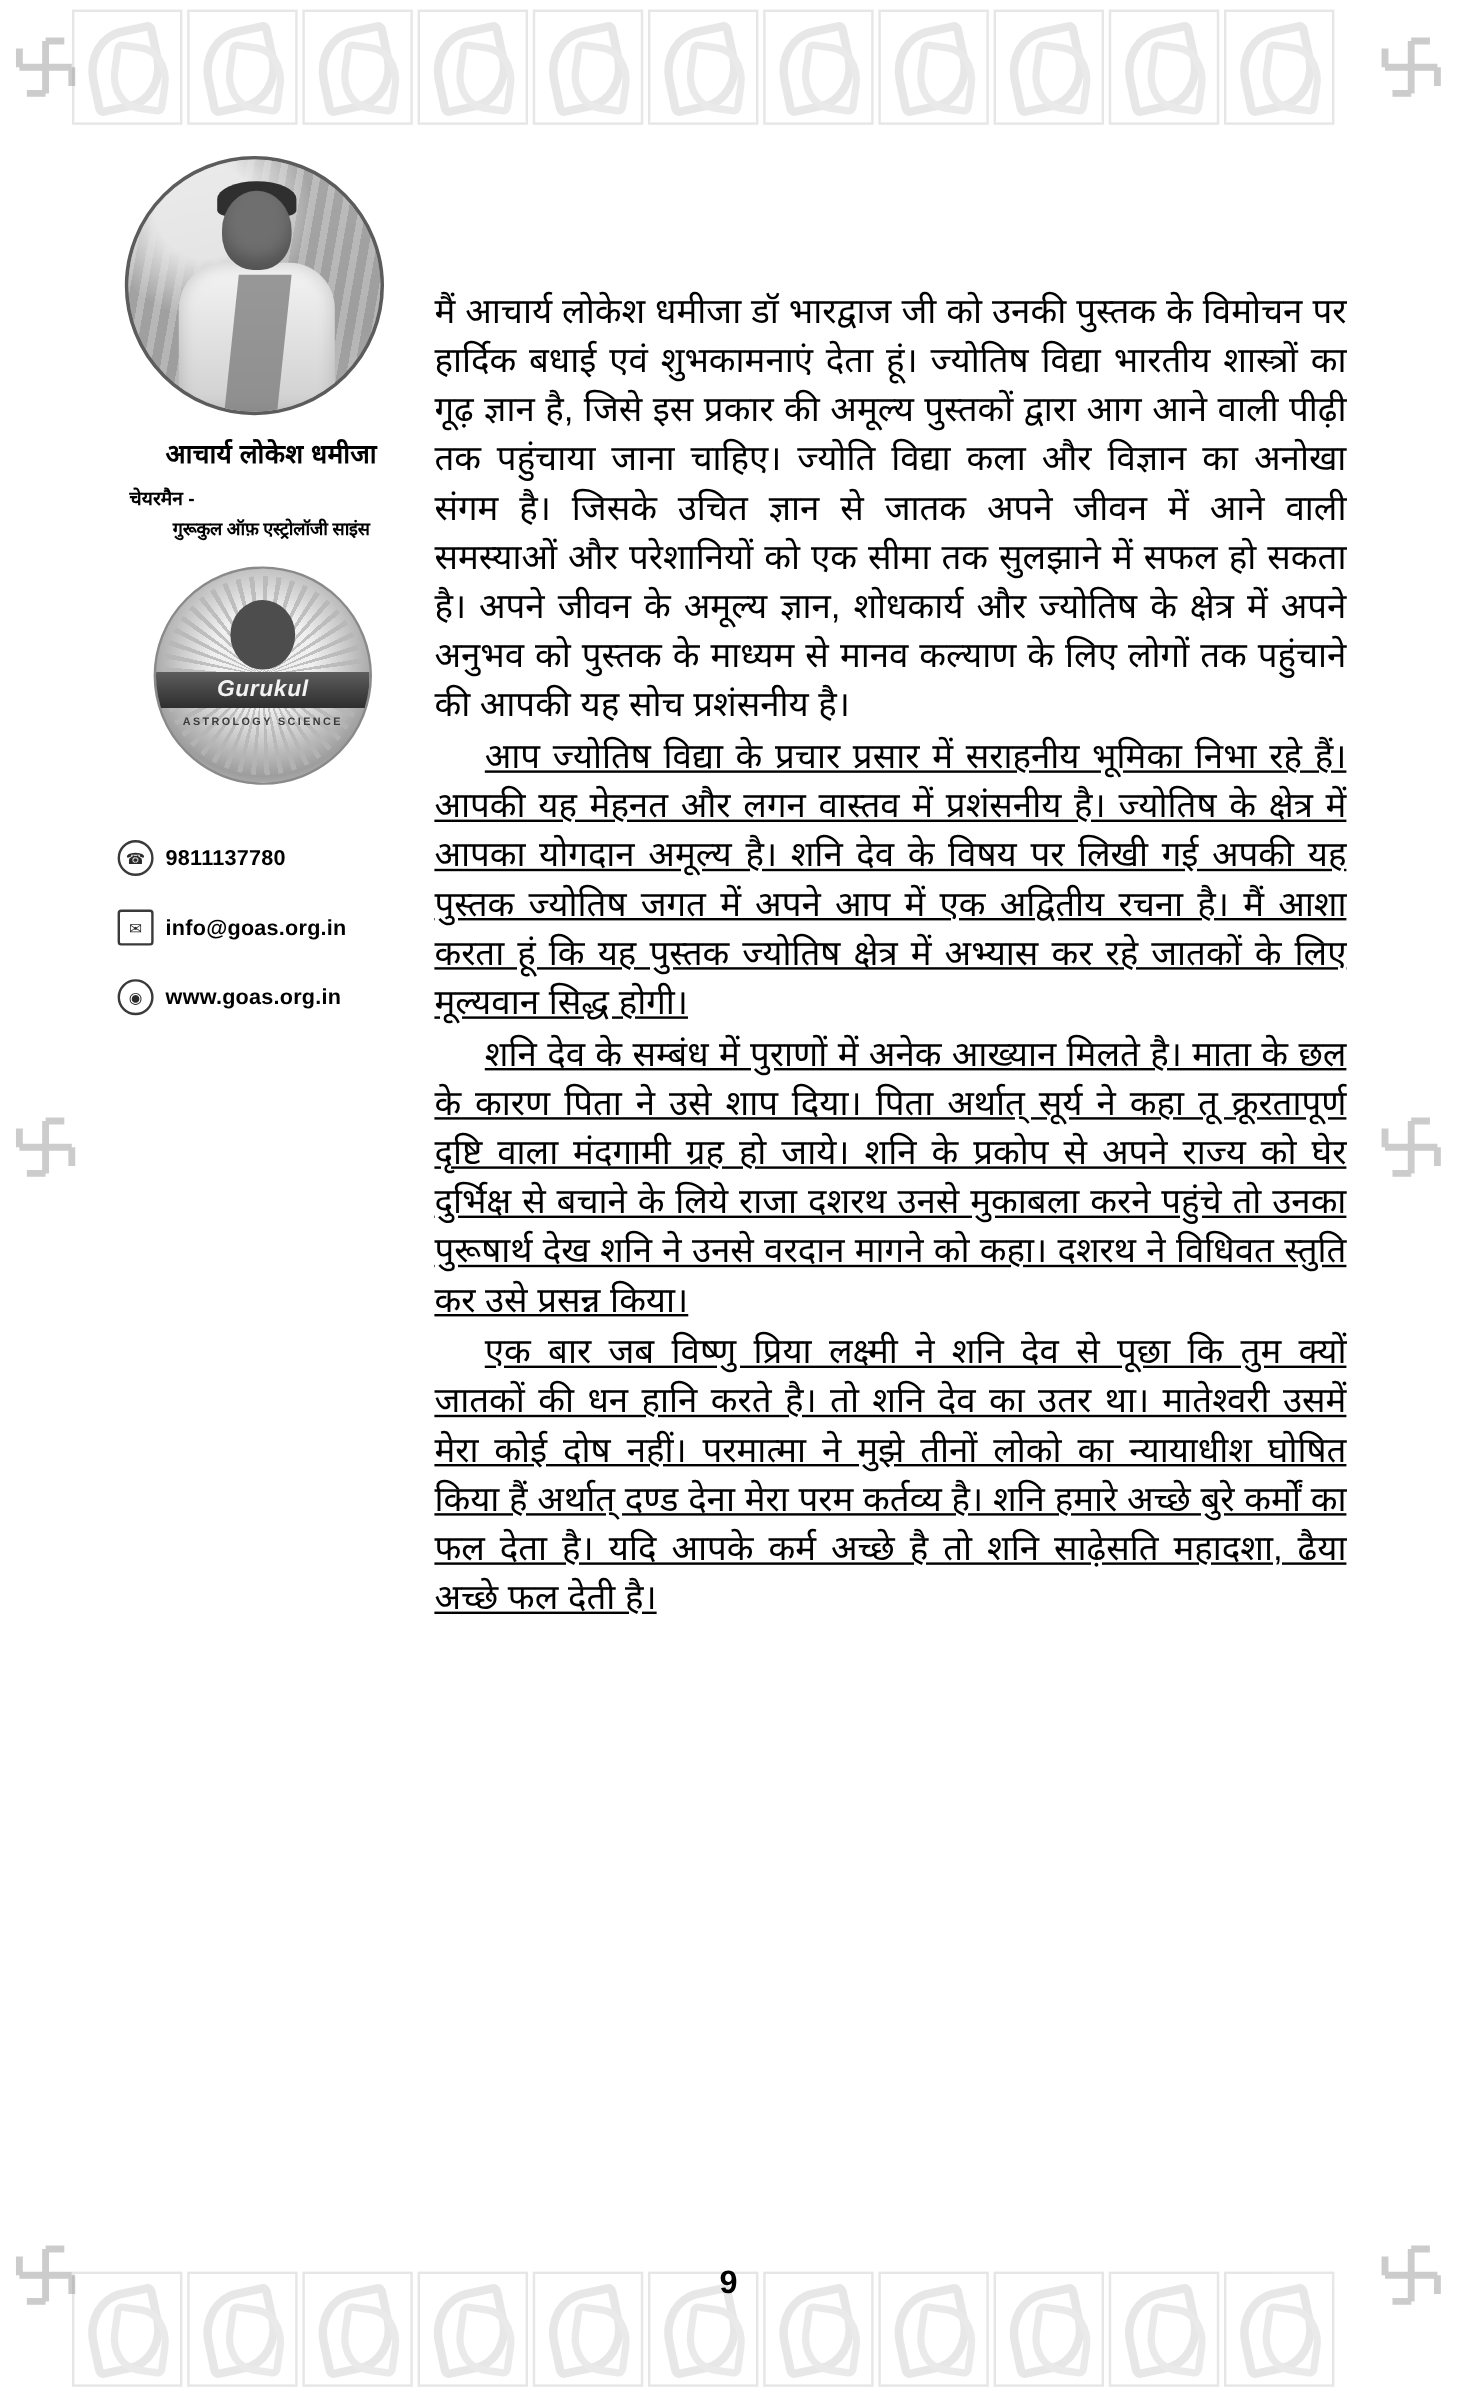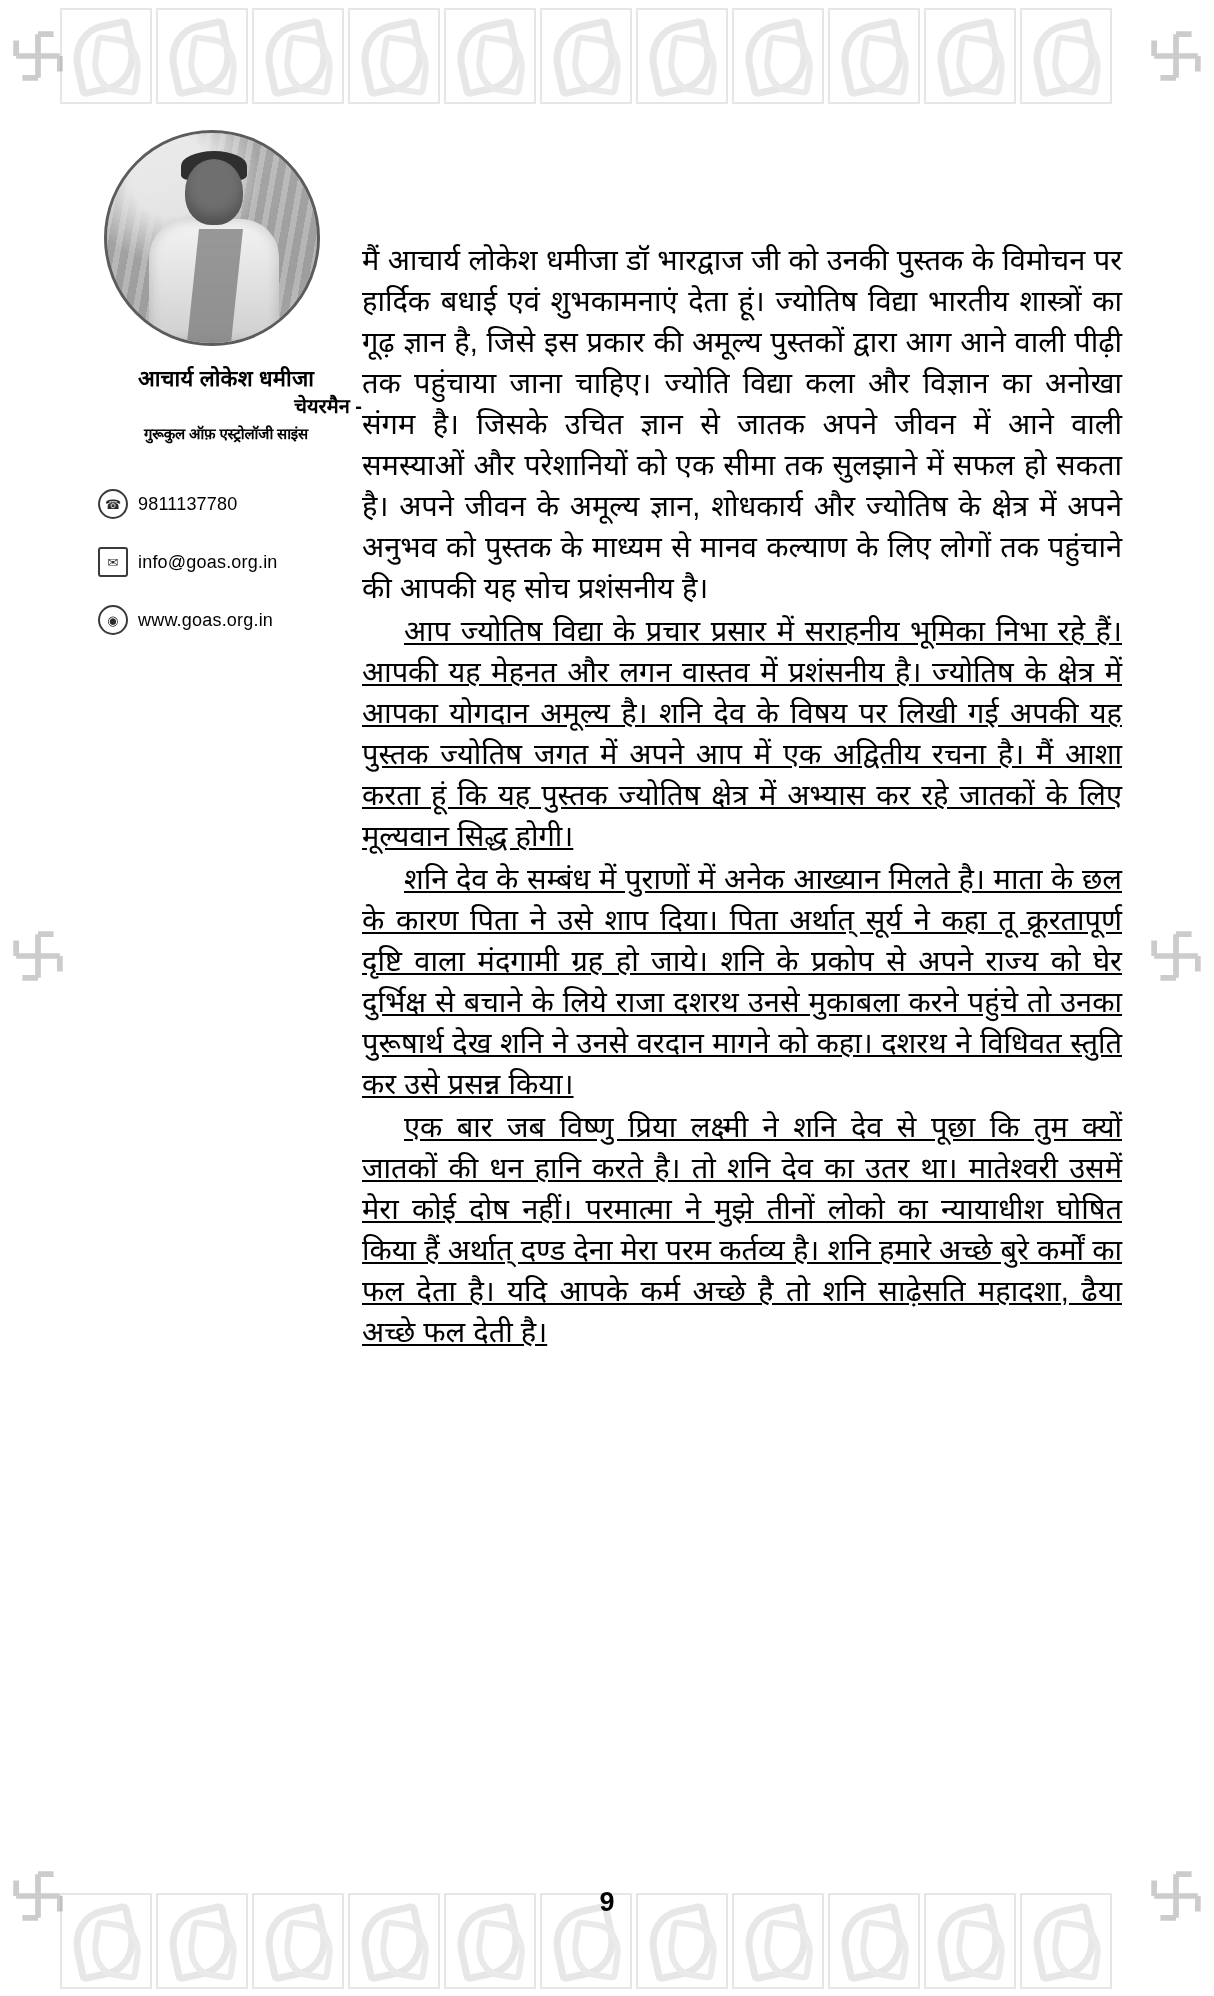--- a/index.html
+++ b/index.html
@@ -152,23 +152,24 @@
   .caption {
     margin: 16px 0 0 0;
     text-align: center;
   }
   .caption .cap-name {
     font-size: 22px;
     font-weight: bold;
     letter-spacing: .2px;
   }
   .caption .cap-role {
-    font-size: 20px;
-    font-weight: bold;
-    text-align: right;
+    font-size: 16px;
+    font-weight: bold;
+    margin-top: 12px;
+    text-align: left;
     padding-left: 18px;
   }
   .caption .cap-org {
     font-size: 15px;
     font-weight: bold;
     margin-top: 4px;
     letter-spacing: -.2px;
   }
 
   
@@ -245,21 +246,21 @@
     font-size: 13px;
     color: #2a2a2a;
     flex: 0 0 auto;
     background: #fff;
   }
   .contact-row .ci.sq {
     border-radius: 3px;
   }
   .contact-row .ctext {
     font-size: 18px;
-    font-weight: normal;
+    font-weight: bold;
     letter-spacing: .2px;
   }
 
   
   .body-col {
     position: absolute;
     left: 272px;
     top: 130px;
     width: 760px;
   }
@@ -363,20 +364,26 @@
       <div class="hair"></div>
       <div class="face"></div>
     </div>
 
     <div class="caption">
       <div class="cap-name">आचार्य लोकेश धमीजा</div>
       <div class="cap-role">चेयरमैन -</div>
       <div class="cap-org">गुरूकुल ऑफ़ एस्ट्रोलॉजी साइंस</div>
     </div>
 
+    <div class="seal">
+      <div class="rays"></div>
+      <div class="seal-face"></div>
+      <div class="seal-band">Gurukul</div>
+      <div class="seal-sub">ASTROLOGY  SCIENCE</div>
+    </div>
 
     <div class="contacts">
       <div class="contact-row">
         <span class="ci">☎</span>
         <span class="ctext">9811137780</span>
       </div>
       <div class="contact-row">
         <span class="ci sq">✉</span>
         <span class="ctext">info@goas.org.in</span>
       </div>

